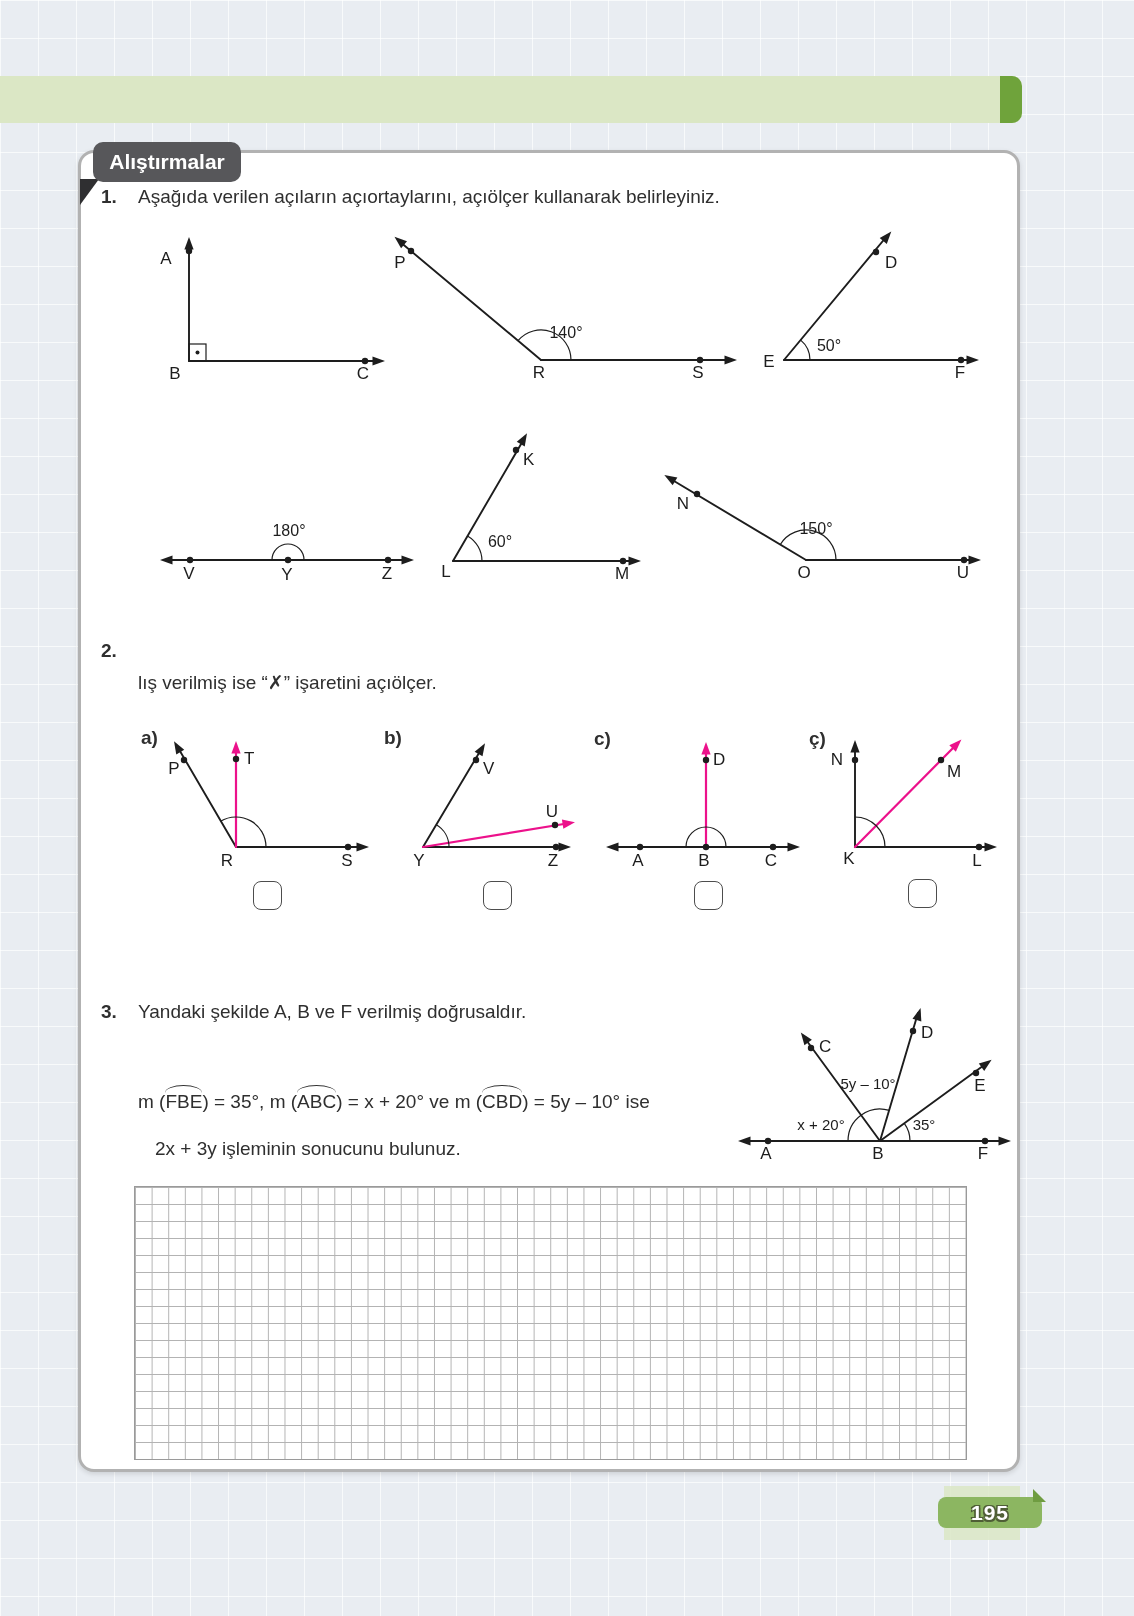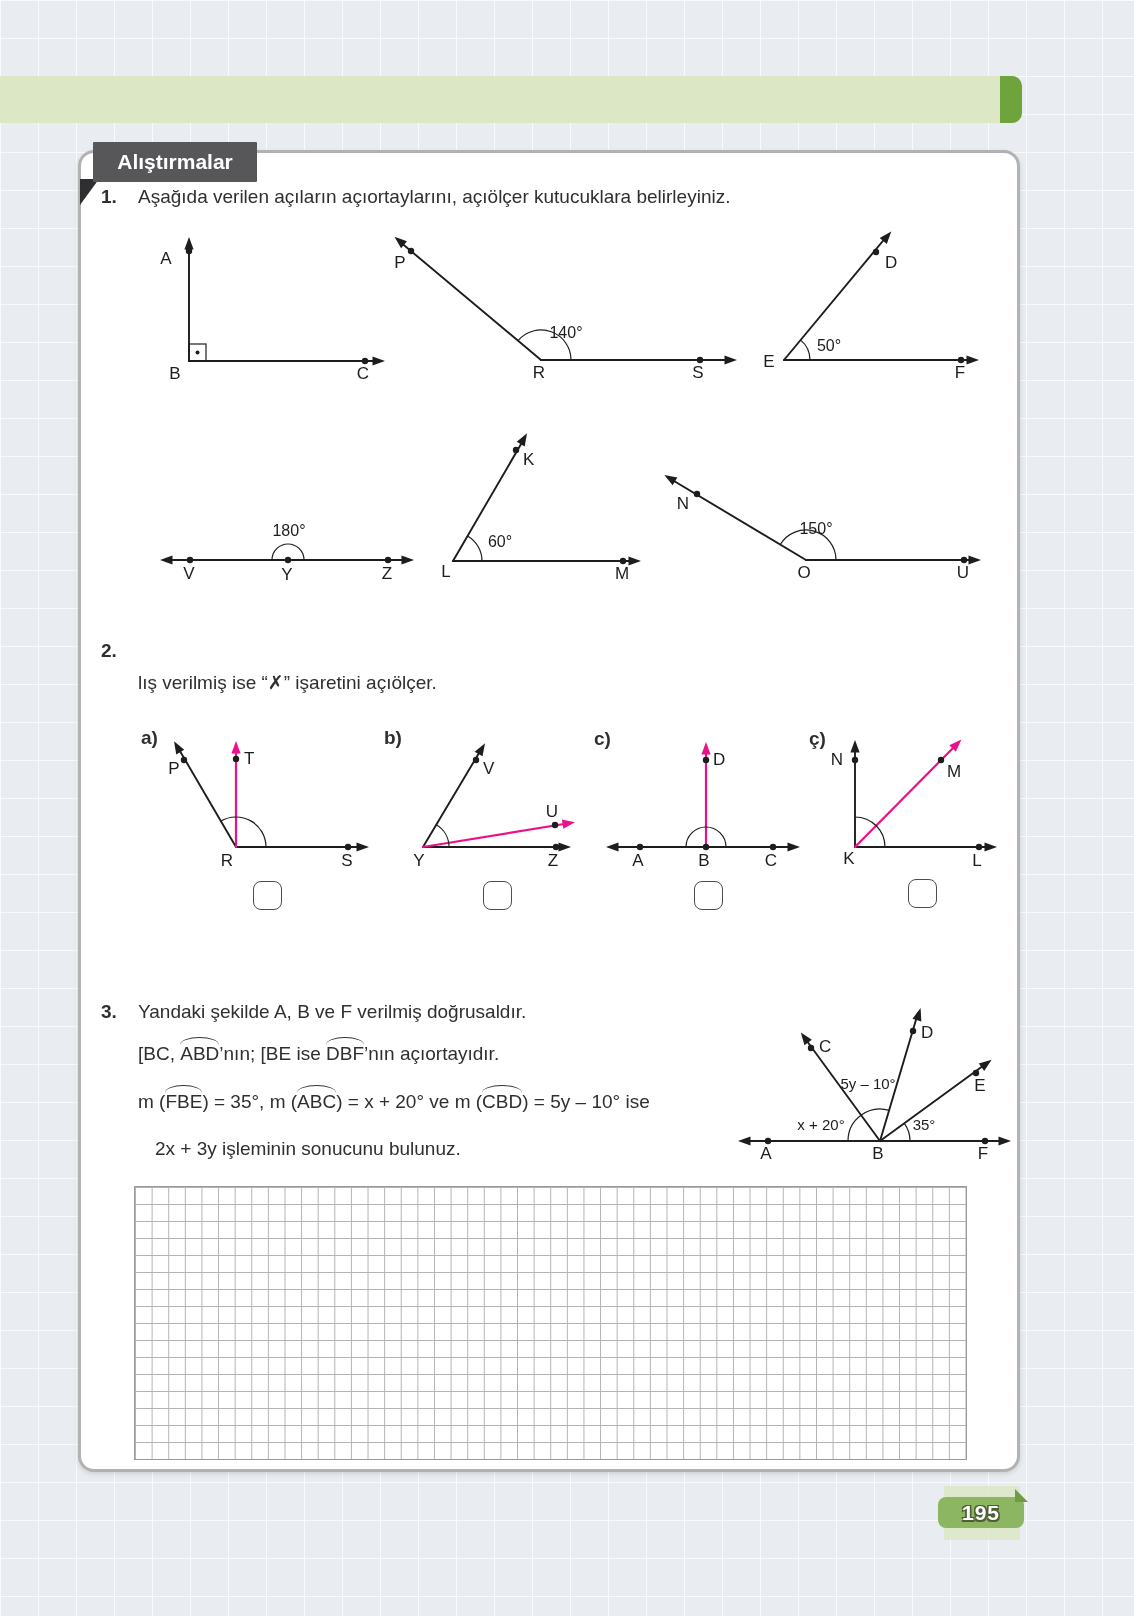--- a/index.html
+++ b/index.html
@@ -9,21 +9,21 @@
                      linear-gradient(90deg,rgba(255,255,255,.7) 1px,transparent 1px);
     background-size:38px 38px;
     font-family:"Liberation Sans",sans-serif;color:#2f2f2f;}
   .abs{position:absolute;}
   
   .green-bar{left:0;top:76px;width:1022px;height:47px;background:var(--bar-green);border-radius:0 10px 10px 0;}
   .green-cap{position:absolute;right:0;top:0;width:22px;height:47px;background:var(--cap-green);border-radius:0 10px 10px 0;}
   
   .panel{left:78px;top:150px;width:936px;height:1316px;background:#fff;border:3px solid #b2b2b2;border-radius:16px;box-shadow:0 2px 5px rgba(0,0,0,.12);z-index:1;}
   
-  .badge{left:93px;top:142px;width:164px;height:40px;background:var(--badge-gray);border-radius:1px;z-index:3;
+  .badge{left:93px;top:142px;width:148px;height:40px;background:var(--badge-gray);border-radius:10px;z-index:3;
     display:flex;align-items:center;justify-content:center;color:#fff;font-weight:bold;font-size:21px;}
   .badge-fold{left:80px;top:179px;width:0;height:0;border-top:26px solid #2f2f31;border-right:19px solid transparent;z-index:2;}
   
   .bt{font-size:19px;line-height:22px;white-space:nowrap;}
   .bold{font-weight:bold;}
   .overarc{position:relative;display:inline-block;}
   .overarc::before{content:"";position:absolute;left:0;right:0;top:-6px;height:7px;
     border-top:1.6px solid #333;border-radius:50%/100% 100% 0 0;}
   
   svg{overflow:visible;}
@@ -37,21 +37,21 @@
   svg text.deg{font-size:16px;}
   svg text.sm{font-size:15px;}
   
   .chk{width:27px;height:27px;border:1.6px solid #4d4d4d;border-radius:8px;background:#fff;}
   
   .wgrid{background-color:#fff;border:1px solid #9a9a9a;
     background-image:linear-gradient(#b3b3b3 1px,transparent 1px),linear-gradient(90deg,#b3b3b3 1px,transparent 1px);
     background-size:16.62px 17px;}
   
   .page-strip{left:944px;top:1486px;width:76px;height:54px;background:#dbe6c6;opacity:.85;}
-  .page-badge{left:938px;top:1497px;width:86px;height:31px;background:var(--page-green);border-radius:8px;z-index:2;
+  .page-badge{left:938px;top:1497px;width:104px;height:31px;background:var(--page-green);border-radius:8px;z-index:2;
     display:flex;align-items:center;justify-content:center;color:#fff;font-weight:bold;font-size:21px;letter-spacing:1px;
     text-shadow:-1.5px -1.5px 0 #4f5e36,1.5px -1.5px 0 #4f5e36,-1.5px 1.5px 0 #4f5e36,1.5px 1.5px 0 #4f5e36;}
   .page-badge::after{content:"";position:absolute;right:-4px;top:-8px;width:0;height:0;
     border-left:13px solid #6f9c41;border-top:13px solid transparent;}
 </style>
 </head>
 <body>
 
 <svg width="0" height="0" style="position:absolute" aria-hidden="true">
   <defs>
@@ -68,21 +68,21 @@
   </div>
 
   <div class="abs badge-fold"></div>
   <div class="abs badge">
     <span>Alıştırmalar</span>
   </div>
 
   <div class="abs panel">
 
     <div class="abs bt bold" style="left:20px;top:33px">1.</div>
-    <div class="abs bt" style="left:57px;top:33px">Aşağıda verilen açıların açıortaylarını, açıölçer kutucuklara belirleyiniz.</div>
+    <div class="abs bt" style="left:57px;top:33px">Aşağıda verilen açıların açıortaylarını, açıölçer kullanarak belirleyiniz.</div>
 
     <svg class="abs" style="left:72px;top:68px" width="245" height="162">
       <g>
         <line class="ln" x1="36" y1="140" x2="36" y2="22"></line>
         <use href="#ah" class="ah" transform="translate(36,18) rotate(-90)"></use>
         <line class="ln" x1="36" y1="140" x2="226" y2="140"></line>
         <use href="#ah" class="ah" transform="translate(230,140)"></use>
         <rect class="arcln" x="36" y="123" width="17" height="17"></rect>
         <circle class="dt" cx="44.5" cy="131.5" r="2"></circle>
         <circle class="dt" cx="36" cy="30" r="3.2"></circle>
@@ -257,23 +257,20 @@
       <text x="154" y="135" text-anchor="middle">L</text>
     </svg>
 
     <div class="abs chk" style="left:172px;top:728px"></div>
     <div class="abs chk" style="left:402px;top:728px"></div>
     <div class="abs chk" style="left:613px;top:728px"></div>
     <div class="abs chk" style="left:827px;top:726px"></div>
 
     <div class="abs bt bold" style="left:20px;top:848px">3.</div>
     <div class="abs bt" style="left:57px;top:848px">Yandaki şekilde A, B ve F verilmiş doğrusaldır.</div>
-    <div class="abs bt" style="left:57px;top:890px">
-      <span>[BC, </span><span class="overarc">ABD</span><span>’nın; [BE ise </span><span class="overarc">DBF</span><span>’nın açıortayıdır.</span>
-    </div>
     <div class="abs bt" style="left:57px;top:938px">
       <span>m (</span><span class="overarc">FBE</span><span>) = 35°, m (</span><span class="overarc">ABC</span><span>) = x + 20° ve m (</span><span class="overarc">CBD</span><span>) = 5y – 10° ise</span>
     </div>
     <div class="abs bt" style="left:74px;top:985px">2x + 3y işleminin sonucunu bulunuz.</div>
 
     <svg class="abs" style="left:637px;top:835px" width="295" height="175">
       <g>
         <line class="ln" x1="25" y1="153" x2="288" y2="153"></line>
         <use href="#ah" class="ah" transform="translate(22,153) rotate(180)"></use>
         <use href="#ah" class="ah" transform="translate(291,153)"></use>

